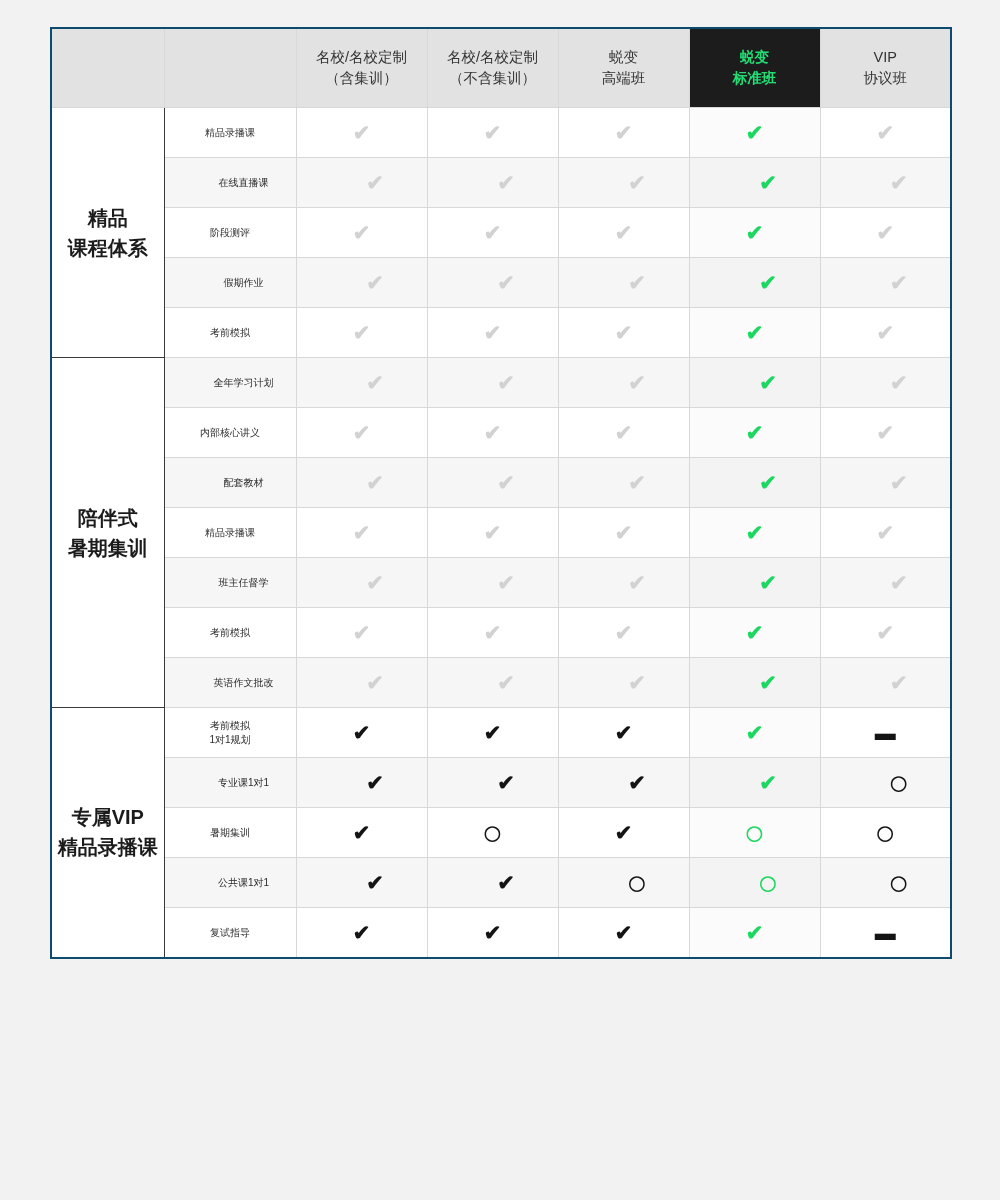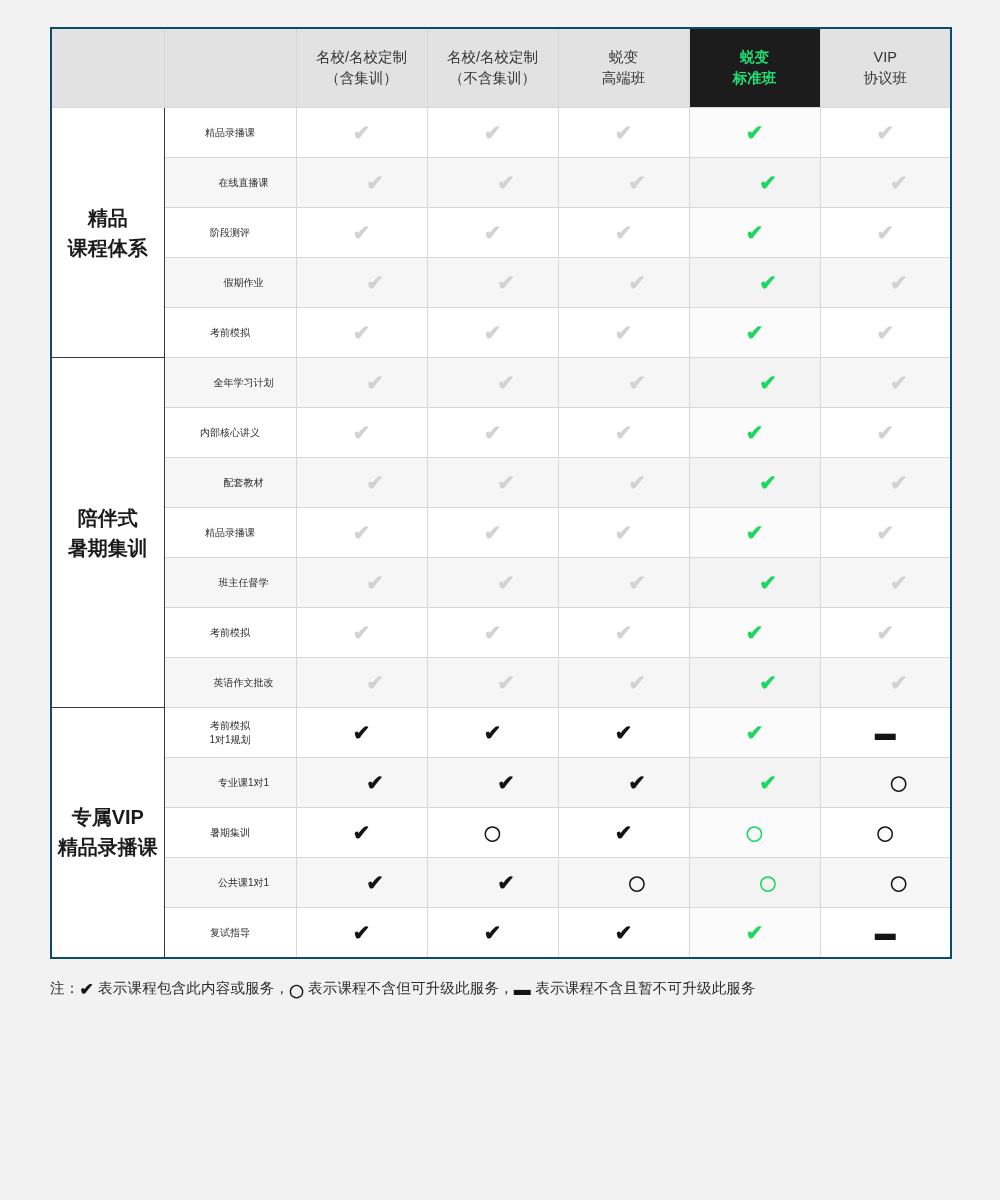--- a/index.html
+++ b/index.html
@@ -321,17 +321,14 @@
             <td class="cell"><span class="mark check-black">✔</span></td>
             <td class="cell"><span class="mark check-black">✔</span></td>
             <td class="cell"><span class="mark check-black">✔</span></td>
             <td class="cell hlcol"><span class="mark check-green">✔</span></td>
             <td class="cell"><span class="mark dash-black">▬</span></td>
           </tr>
         </tbody>
     </table>
   </div>
 
-  <div class="footnote">
-    <span>注：</span><span class="mark check-black">✔</span><span> 表示课程包含此内容或服务，</span><span class="mark circle-black">◯</span><span> 表示课程不含但可升级此服务，</span><span class="mark dash-black">▬</span><span> 表示课程不含且暂不可升级此服务</span>
-  </div>
 
 </div>
 
 </body></html>

